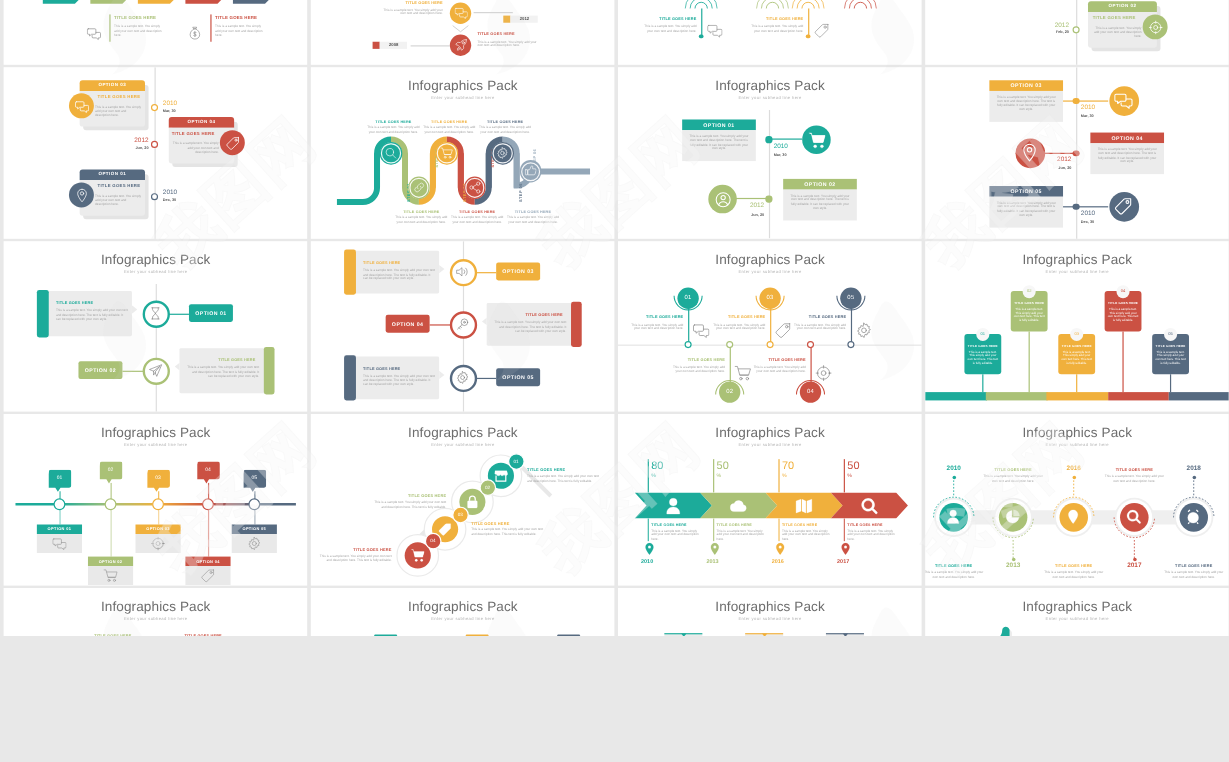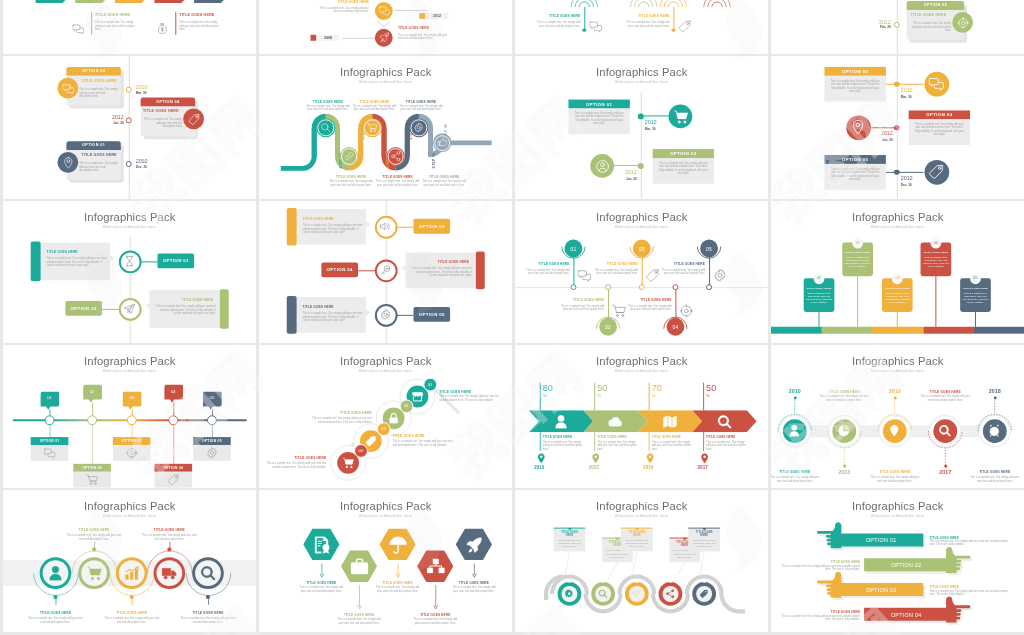--- a/index.html
+++ b/index.html
@@ -1,18 +1,18 @@
 <!DOCTYPE html>
 <html><head>
 <meta charset="utf-8">
 <style>
   html,body{margin:0;padding:0;}
   body{width:1024px;height:635px;overflow:hidden;background:#e8e8e8;
        font-family:"Liberation Sans",sans-serif;}
-  #grid{position:relative;width:1024px;height:635px;overflow:hidden;}
+  #grid{position:relative;width:1024px;height:530px;overflow:hidden;}
   .cell{position:absolute;width:253.5px;height:142.5px;background:#fff;overflow:hidden;}
   .sv{position:absolute;left:0;top:0;display:block;}
   .wm{position:absolute;left:0;top:0;width:1024px;height:635px;pointer-events:none;z-index:60;opacity:1;}
   svg text{font-family:"Liberation Sans",sans-serif;}
 </style>
 </head>
 <body>
 
 <div id="grid">
     <div class="cell" style="left: 2.5px; top: -88.5px;">

